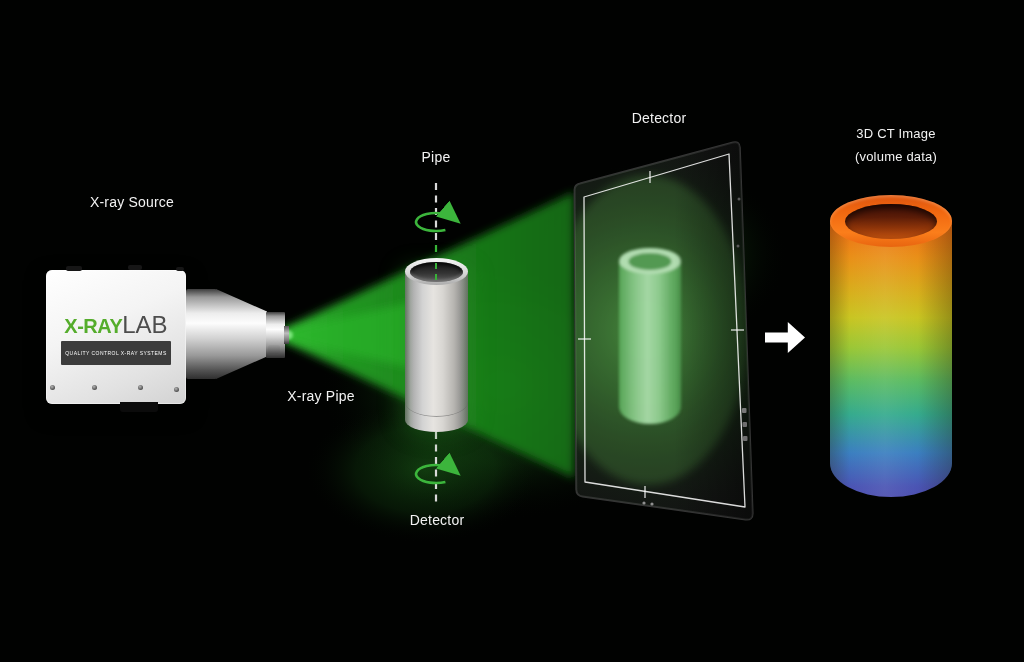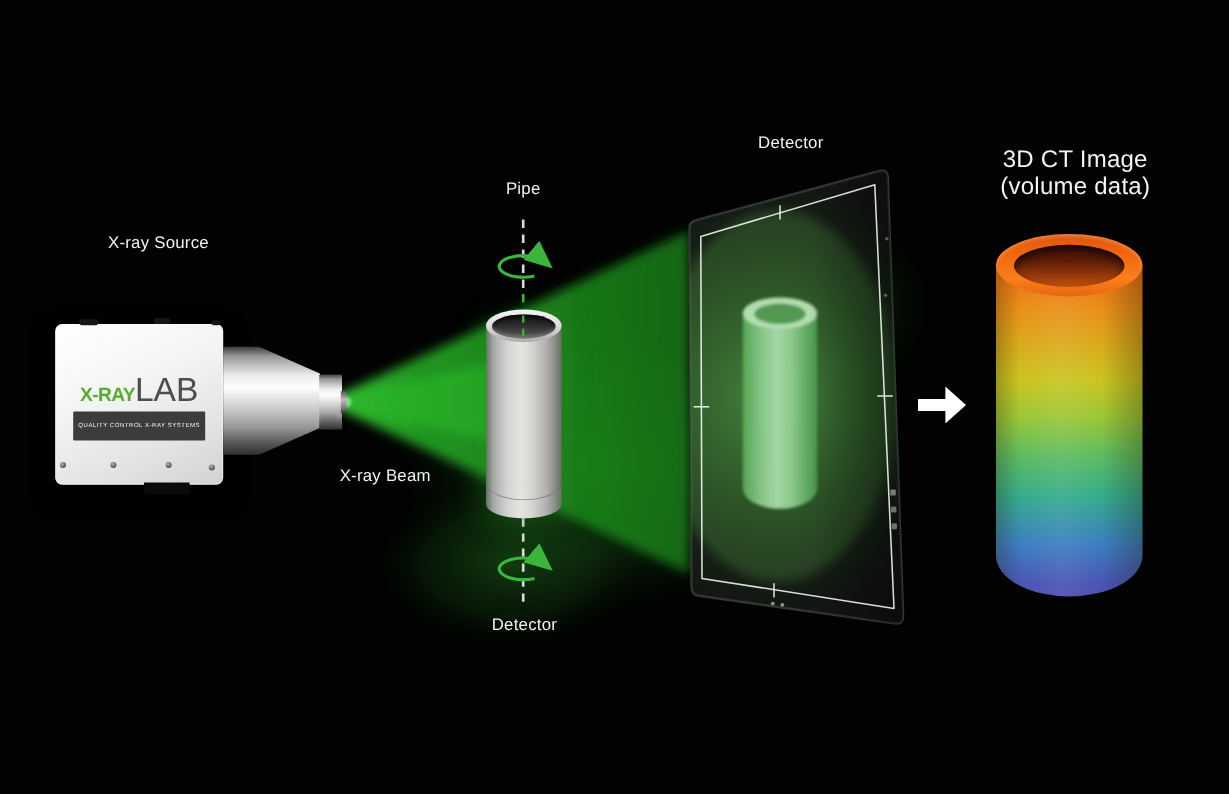--- a/index.html
+++ b/index.html
@@ -7,36 +7,36 @@
     position:relative;width:1024px;height:662px;background:#010201;
     overflow:hidden;font-family:"Liberation Sans",sans-serif;
   }
   .stage svg{position:absolute;left:0;top:0;z-index:1;}
   .el{position:absolute;z-index:2;}
   
   .lbl{
     position:absolute;z-index:3;transform:translateX(-50%);
     color:#f2f2f2;font-size:14px;letter-spacing:.2px;white-space:nowrap;
   }
-  .lbl.two{text-align:center;font-size:20px;line-height:23px;}
+  .lbl.two{text-align:center;font-size:13px;line-height:23px;}
   
   .src-box{
     left:46px;top:270px;width:140px;height:134px;border-radius:6px;
     background:linear-gradient(155deg,#ffffff 0%,#f4f4f4 40%,#e2e2e2 75%,#d2d2d2 100%);
     box-shadow:0 8px 20px rgba(0,0,0,.65), inset 0 0 0 1px rgba(255,255,255,.4);
   }
   .vent{position:absolute;background:#161616;border-radius:2px;}
   .screw{position:absolute;width:5px;height:5px;border-radius:50%;
     background:radial-gradient(circle at 40% 35%,#b5b5b5,#4e4e4e 70%);}
   .foot{position:absolute;left:74px;top:132px;width:38px;height:10px;
     background:#0b0b0b;border-radius:0 0 3px 3px;}
   .logo{position:absolute;left:0;top:44px;width:100%;text-align:center;line-height:22px;}
   .logo-row{white-space:nowrap;}
-  .logo-pri{font-weight:bold;font-size:16px;color:#55ad2c;letter-spacing:-.5px;}
-  .logo-sec{font-weight:normal;font-size:28px;color:#4d4d4d;letter-spacing:0;}
+  .logo-pri{font-weight:bold;font-size:20px;color:#55ad2c;letter-spacing:-.5px;}
+  .logo-sec{font-weight:normal;font-size:24px;color:#4d4d4d;letter-spacing:0;}
   .logo-tag{display:inline-block;margin-top:2px;padding:1px 4px;background:#3c3c3c;
     color:#fafafa;font-size:5px;letter-spacing:.45px;border-radius:1px;white-space:nowrap;}
   
   .metalV{background:linear-gradient(180deg,#3c3c3c 0%,#9a9a9a 9%,#ededed 27%,#fdfdfd 38%,#d2d2d2 55%,#999 74%,#545454 90%,#2f2f2f 100%);}
   .noz-flange{left:186px;top:289px;width:31px;height:90px;border-radius:2px;}
   .noz-cone{left:216px;top:289px;width:51px;height:90px;
     clip-path:polygon(0 0,100% 25%,100% 75%,0 100%);}
   .noz-cyl{left:266px;top:312px;width:19px;height:46px;border-radius:1px;}
   .noz-tip{left:284px;top:326px;width:5px;height:18px;
     background:linear-gradient(180deg,#555,#bdbdbd 40%,#777 80%,#3a3a3a);}
@@ -206,21 +206,21 @@
   <div class="el flow-arrow"></div>
 
   <div class="el ct">
     <div class="ct-body"></div>
     <div class="ct-rim"></div>
     <div class="ct-bore"></div>
   </div>
 
   <div class="lbl" style="left:132px;top:194px;">X-ray Source</div>
   <div class="lbl" style="left:436px;top:149px;text-align:center;">Pipe</div>
-  <div class="lbl" style="left:321px;top:388px;">X-ray Beam</div>
+  <div class="lbl" style="left:321px;top:388px;">X-ray Pipe</div>
   <div class="lbl" style="left:659px;top:110px;">Detector</div>
   <div class="lbl two" style="left:896px;top:122px;">
     <div>3D CT Image</div>
     <div>(volume data)</div>
   </div>
   <div class="lbl" style="left:437px;top:512px;">Detector</div>
 
 </div>
 
 </body></html>

